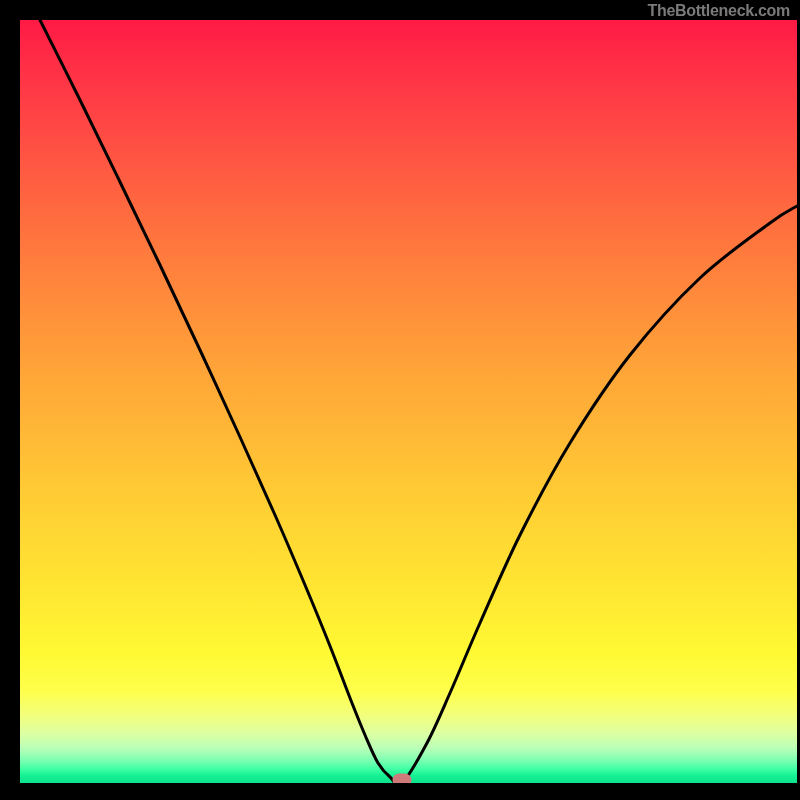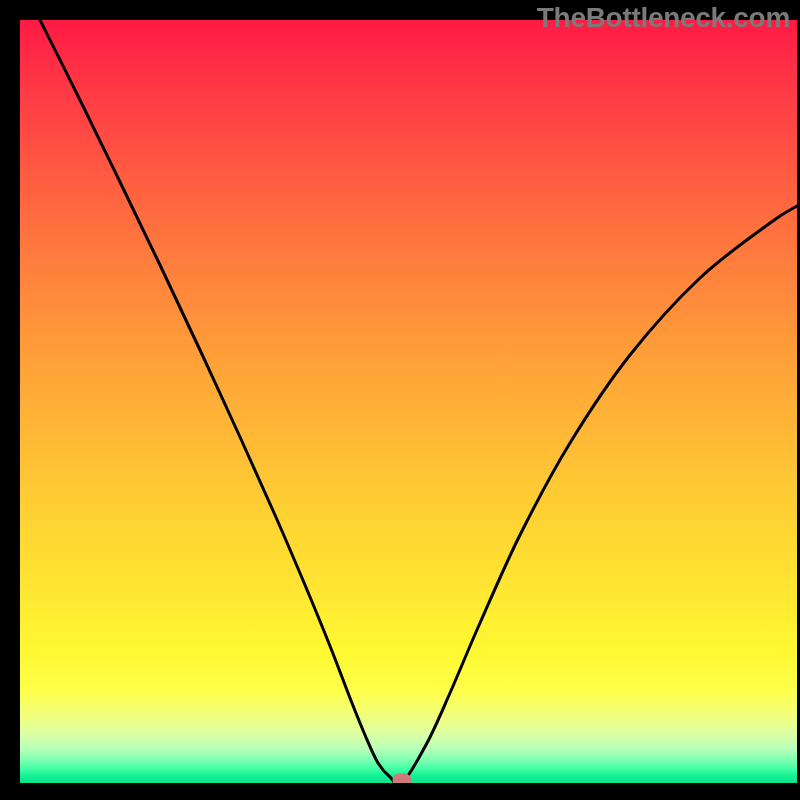--- a/index.html
+++ b/index.html
@@ -8,21 +8,21 @@
     width: 800px;
     height: 800px;
     position: relative;
     background: #000;
   }
   .watermark {
     position: absolute;
     top: 2px;
     right: 10px;
     font-family: Arial, 'Helvetica Neue', sans-serif;
-    font-size: 28px;
+    font-size: 16px;
     font-weight: bold;
     color: #7a7a7a;
     z-index: 10;
     letter-spacing: -0.3px;
   }
   .plot-area {
     position: absolute;
     left: 20px;
     top: 20px;
     width: 777px;

